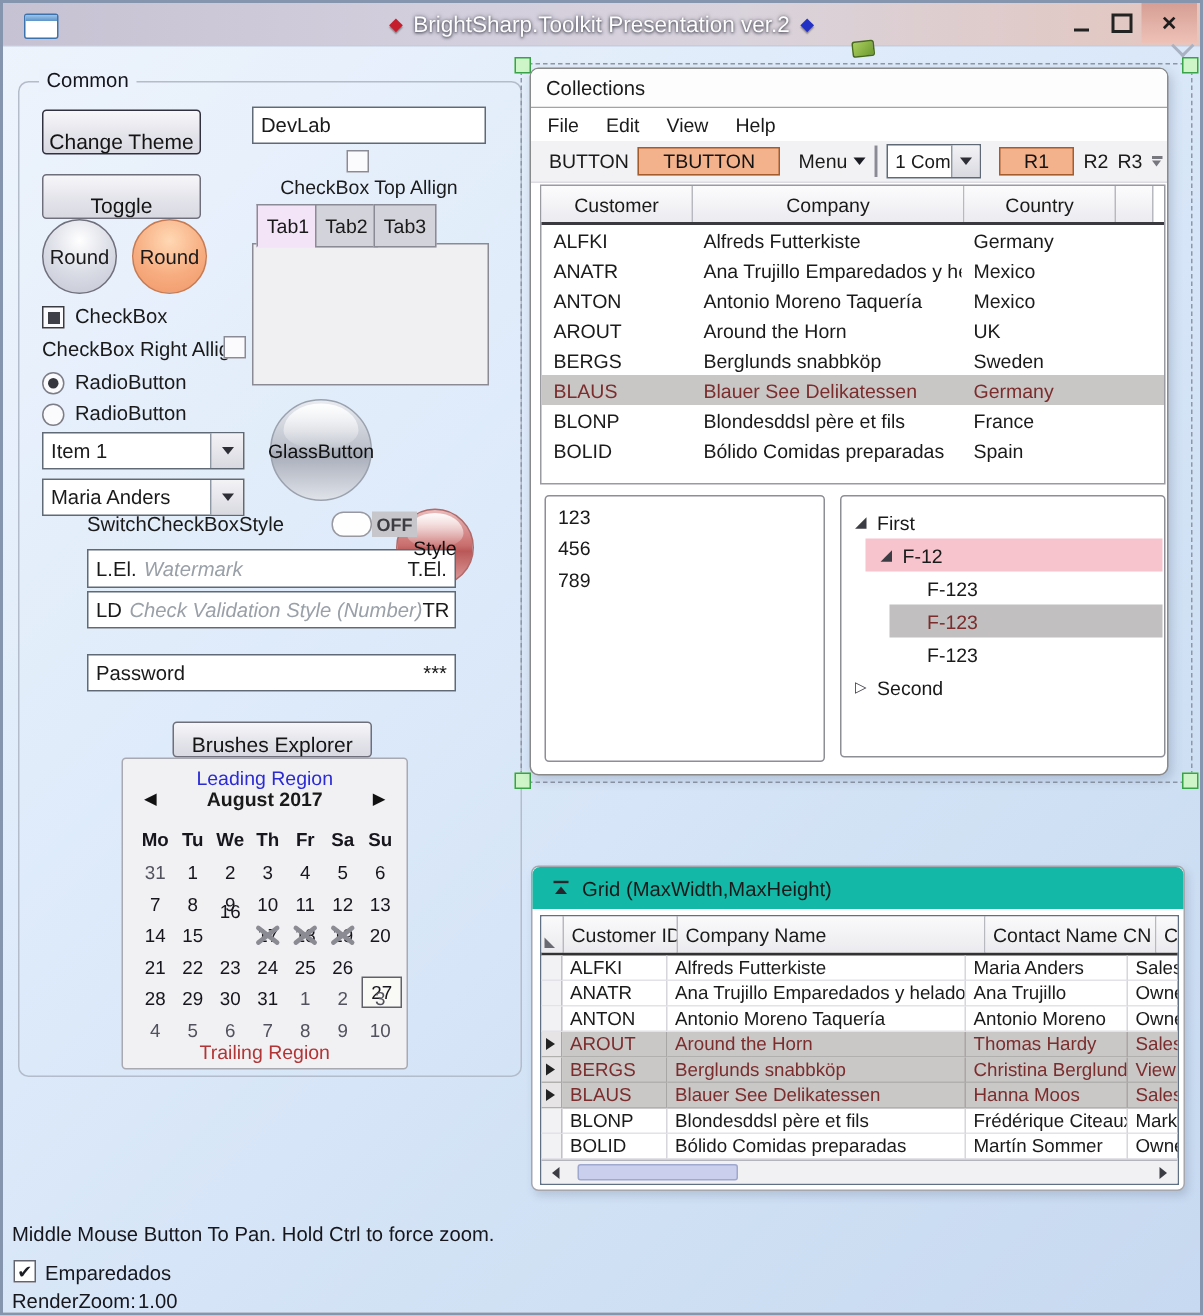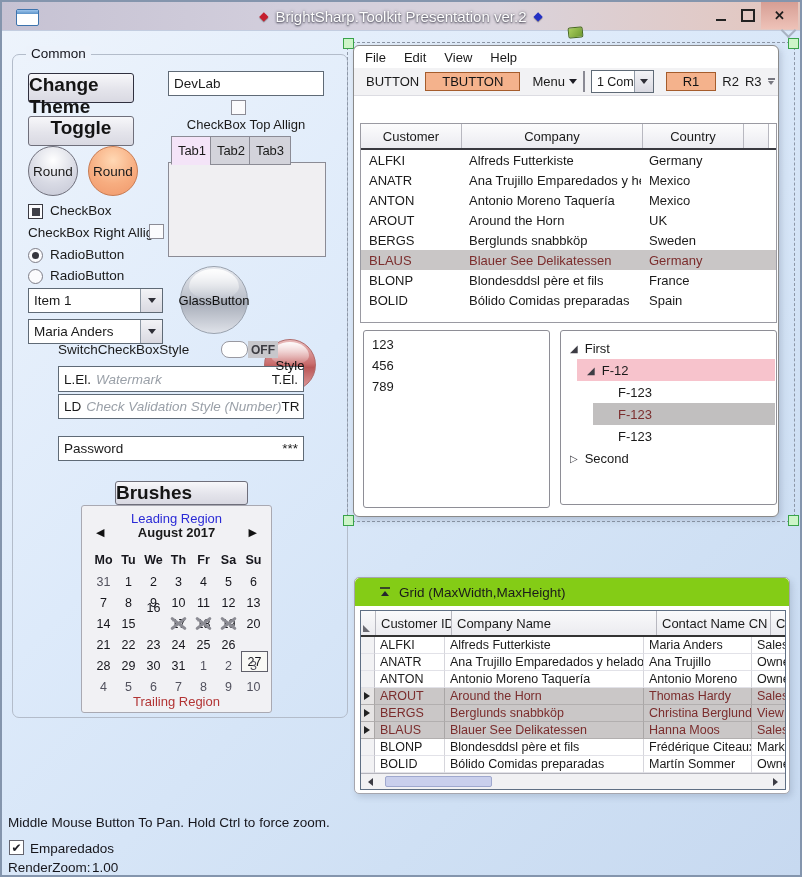--- a/index.html
+++ b/index.html
@@ -20,21 +20,21 @@
   .winicon::before{content:"";position:absolute;left:0;top:0;right:0;height:4px;background:linear-gradient(#9cc4ec,#5d93c8);}
   .winctl{position:absolute;right:2px;top:0;height:27px;display:flex;align-items:stretch;}
   .wbtn{width:27px;display:flex;align-items:center;justify-content:center;font-size:13px;color:#222;}
   .wbtn .minbar{width:10px;height:2px;background:#222;margin-top:8px;}
   .wbtn .maxbox{width:10px;height:9px;border:2px solid #222;background:transparent;}
   .closebtn{width:37px;background:linear-gradient(180deg,#d69e94,#eec2b8);display:flex;align-items:center;justify-content:center;font-size:13px;color:#1d1d1d;font-weight:bold;}
   
   .gbox{position:absolute;left:10px;top:52px;width:334px;height:662px;border:1px solid #b3bcca;border-radius:7px;}
   .gbox-label{position:absolute;left:13px;top:-9px;padding:0 5px;background:#ecf2fb;font-size:13.5px;color:#14141c;}
   .btn{background:linear-gradient(180deg,#f7f7fa 0%,#e4e4eb 55%,#d9d9e2 100%);border:1px solid #6f6f7b;border-radius:3px;
-    display:flex;align-items:flex-start;justify-content:center;font-size:19px;color:#141414;font-weight:bold;}
+    display:flex;align-items:flex-end;justify-content:center;font-size:14px;color:#141414;}
   .btn.primary{border:1.5px solid #30303f;}
   .roundbtn{border-radius:50%;display:flex;align-items:center;justify-content:center;font-size:13.5px;}
   .round-gray{background:radial-gradient(circle at 50% 28%,#ffffff,#d8dae4 55%,#c4c6d4);border:1px solid #70707c;}
   .round-orange{background:radial-gradient(circle at 50% 28%,#ffd8b4,#f7ad80 55%,#f0976a);border:1px solid #c87b52;}
   .tb{background:#fff;border:1px solid #5f6a76;display:flex;align-items:center;padding:0 5px;font-size:13.5px;white-space:nowrap;overflow:hidden;}
   .ph{font-style:italic;color:#9aa0a8;margin-left:5px;}
   .spacer{flex:1;}
   .cb{width:15px;height:15px;box-sizing:border-box;background:#fbfbfd;border:1px solid #8b8b95;}
   .cb.checked{border:1px solid #3a3a42;display:flex;align-items:center;justify-content:center;}
   .cb.checked::after{content:"";width:8px;height:8px;background:#3f3f47;}
@@ -93,21 +93,21 @@
   .texp{font-size:10px;color:#3c3c44;margin-right:7px;}
   .pinkrow{background:#f7c3cc;}
   .graytrow{background:#c1bfbf;color:#7b2d2d;}
   
   .selrect{position:absolute;left:345px;top:40px;width:446px;height:478px;border:1px dashed #8d97a7;pointer-events:none;}
   .handle{position:absolute;width:9px;height:9px;background:#cdf5c8;border:1px solid #39a34a;}
   .grnglyph{position:absolute;left:566px;top:25px;width:13px;height:9px;background:linear-gradient(135deg,#aacf5e,#6e9a30);border:1px solid #46691c;border-radius:2px;transform:rotate(-6deg);}
   .chev{position:absolute;left:781px;top:23px;width:9px;height:9px;border-right:2px solid #a8b2c2;border-bottom:2px solid #a8b2c2;transform:rotate(45deg);}
   
   .gpanel{position:absolute;left:352px;top:575px;width:434px;height:215px;background:#fff;border:1px solid #a6a6ae;border-radius:5px;box-shadow:2px 3px 6px rgba(70,85,110,.2);}
-  .gpanel-hdr{height:28px;display:flex;align-items:center;gap:8px;padding-left:24px;font-size:13.5px;border-radius:5px 5px 0 0;background:#84cc16;}
+  .gpanel-hdr{height:28px;display:flex;align-items:center;gap:8px;padding-left:13px;font-size:13.5px;border-radius:5px 5px 0 0;background:#14b8a6;}
   .bgrid{position:absolute;left:5px;top:32px;width:424px;height:178px;border:1px solid #5f6f84;background:#fff;display:flex;flex-direction:column;}
   .bgrid-hdr{display:flex;height:24px;border-bottom:2px solid #333;flex:0 0 auto;}
   .bh{background:linear-gradient(180deg,#fafafb,#ebebef);border-right:1px solid #b8b8c0;display:flex;align-items:center;padding-left:5px;font-size:13px;white-space:nowrap;overflow:hidden;}
   .bh.corner{position:relative;padding:0;}
   .bh.corner::after{content:"";position:absolute;left:2px;bottom:3px;width:0;height:0;border-bottom:7px solid #6a6a72;border-right:7px solid transparent;}
   .brow{display:flex;height:17px;flex:0 0 auto;font-size:12.5px;white-space:nowrap;}
   .brow>div{overflow:hidden;box-sizing:border-box;border-right:1px solid #d6d6dc;border-bottom:1px solid #e2e2e8;display:flex;align-items:center;padding-left:5px;}
   .brow .rowhdr{background:#f2f2f4;border-right:1px solid #c0c0c8;padding-left:3px;}
   .brow.bsel>div{background:#cac7c7;color:#7b2d2d;border-right:1px solid #a9a6a6;border-bottom:1px solid #b2afaf;}
   .brow.bsel .rowhdr{background:#e6e4e4;}
@@ -306,20 +306,23 @@
 
   <div class="selrect"></div>
   <div class="handle" style="left:341px;top:36px;"></div>
   <div class="handle" style="left:786px;top:36px;"></div>
   <div class="handle" style="left:341px;top:513px;"></div>
   <div class="handle" style="left:786px;top:513px;"></div>
   <div class="grnglyph"></div>
   <div class="chev"></div>
 
   <div class="cwin">
+    <div class="cwin-title">
+        <span>Collections</span>
+      </div>
 
     <div class="menubar">
       <span class="menuitem">File</span>
       <span class="menuitem">Edit</span>
       <span class="menuitem">View</span>
       <span class="menuitem">Help</span>
     </div>
 
     <div class="toolbar">
       <div class="grip"></div>

